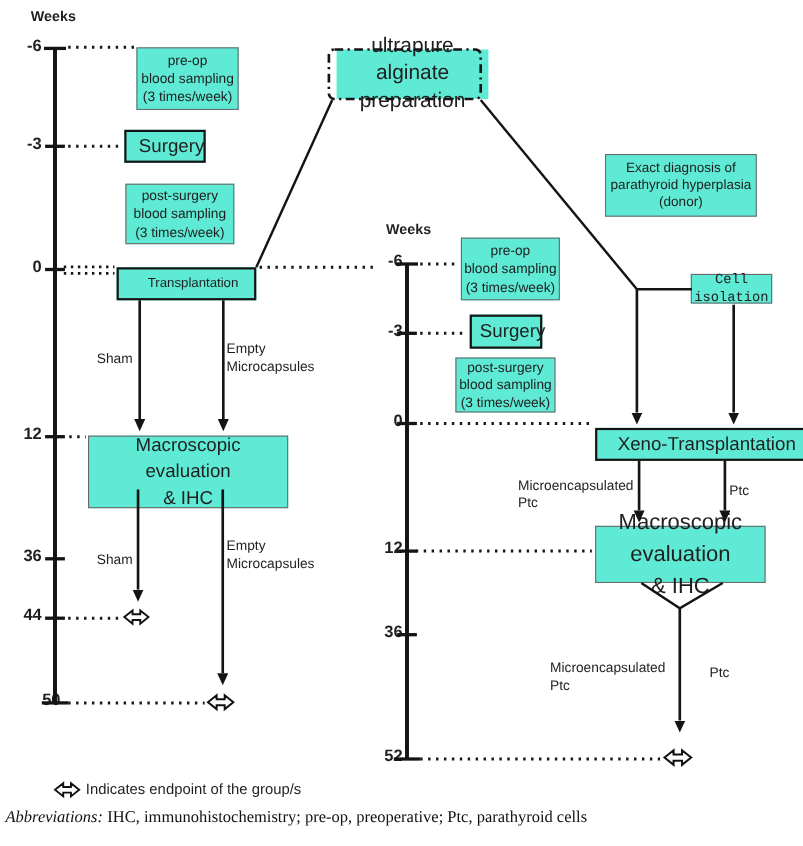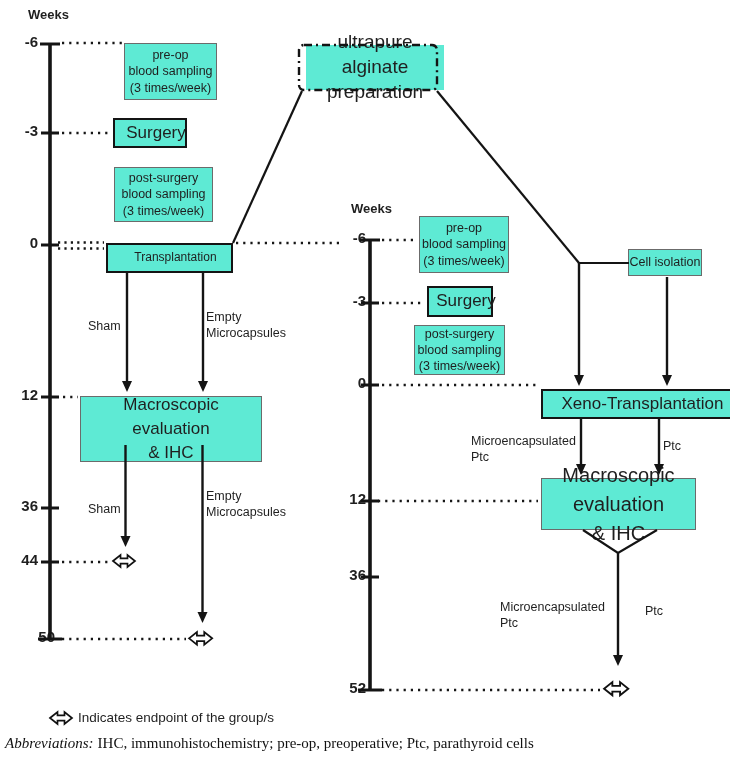--- a/index.html
+++ b/index.html
@@ -53,21 +53,24 @@
 blood sampling
 (3 times/week)</div>
   <div class="box thick" style="left:106px;top:243px;width:127px;height:30px;font-size:12px;">Transplantation</div>
   <div class="box thin" style="left:80px;top:396px;width:182px;height:66px;font-size:17px;line-height:1.4;">Macroscopic
 evaluation
 &amp; IHC</div>
 
   <div class="box" style="left:306px;top:45px;width:138px;height:45px;font-size:19px;">ultrapure alginate
 preparation</div>
 
-  <div class="box thin" style="left:628px;top:249px;width:74px;height:27px;font-size:12.5px;">Cell isolation</div>
+  <div class="box thin" style="left:550px;top:140px;width:138px;height:57px;font-size:12.3px;">Exact diagnosis of
+parathyroid hyperplasia
+(donor)</div>
+  <div class="box thin" style="left:628px;top:249px;width:74px;height:27px;font-size:12.5px;font-family:Liberation Mono, monospace;">Cell isolation</div>
   <div class="box thin" style="left:419px;top:216px;width:90px;height:57px;font-size:12.5px;">pre-op
 blood sampling
 (3 times/week)</div>
   <div class="box thick" style="left:427px;top:286px;width:66px;height:31px;font-size:17px;border-width:2.6px;">Surgery</div>
   <div class="box thin" style="left:414px;top:325px;width:91px;height:50px;font-size:12.5px;">post-surgery
 blood sampling
 (3 times/week)</div>
   <div class="box thick" style="left:541px;top:389px;width:191px;height:30px;font-size:17px;">Xeno-Transplantation</div>
   <div class="box thin" style="left:541px;top:478px;width:155px;height:52px;font-size:20px;line-height:1.45;">Macroscopic evaluation
 &amp; IHC</div>

